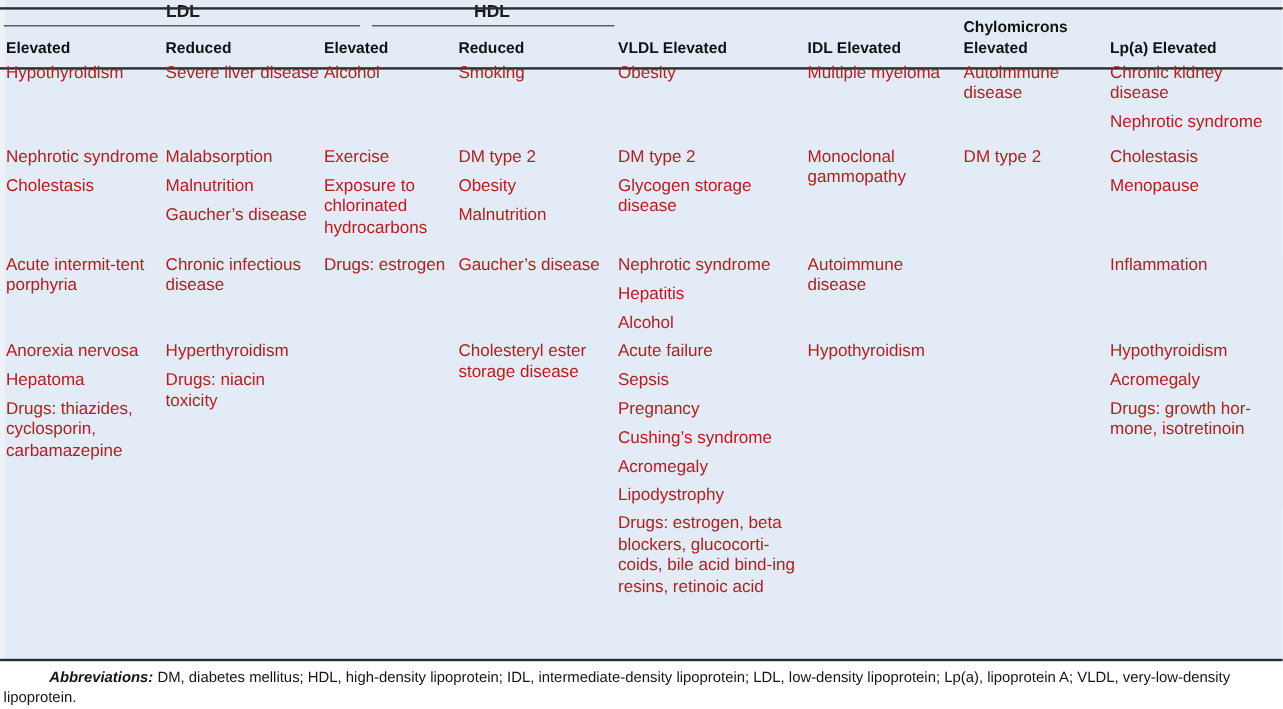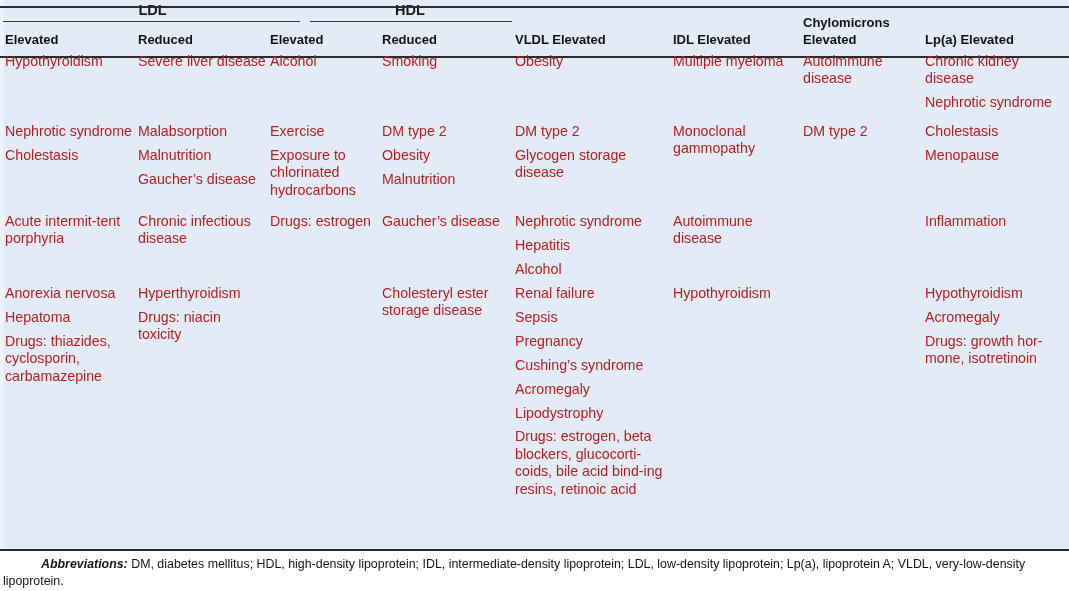--- a/index.html
+++ b/index.html
@@ -277,21 +277,21 @@
             <p>Drugs: thiazides, cyclosporin, carbamazepine</p>
           </div>
           <div class="cell" style="left: 138px; width: 128px;">
             <p>Hyperthyroidism</p>
             <p>Drugs: niacin toxicity</p>
           </div>
           <div class="cell" style="left: 382px; width: 128px;">
             <p>Cholesteryl ester storage disease</p>
           </div>
           <div class="cell" style="left: 515px; width: 150px;">
-            <p>Renal failure</p>
+            <p>Acute failure</p>
             <p>Sepsis</p>
             <p>Pregnancy</p>
             <p>Cushing’s syndrome</p>
             <p>Acromegaly</p>
             <p>Lipodystrophy</p>
             <p>Drugs: estrogen, beta blockers, glucocorti-coids, bile acid bind-ing resins, retinoic acid</p>
           </div>
           <div class="cell" style="left: 673px; width: 124px;">
             <p>Hypothyroidism</p>
           </div>

